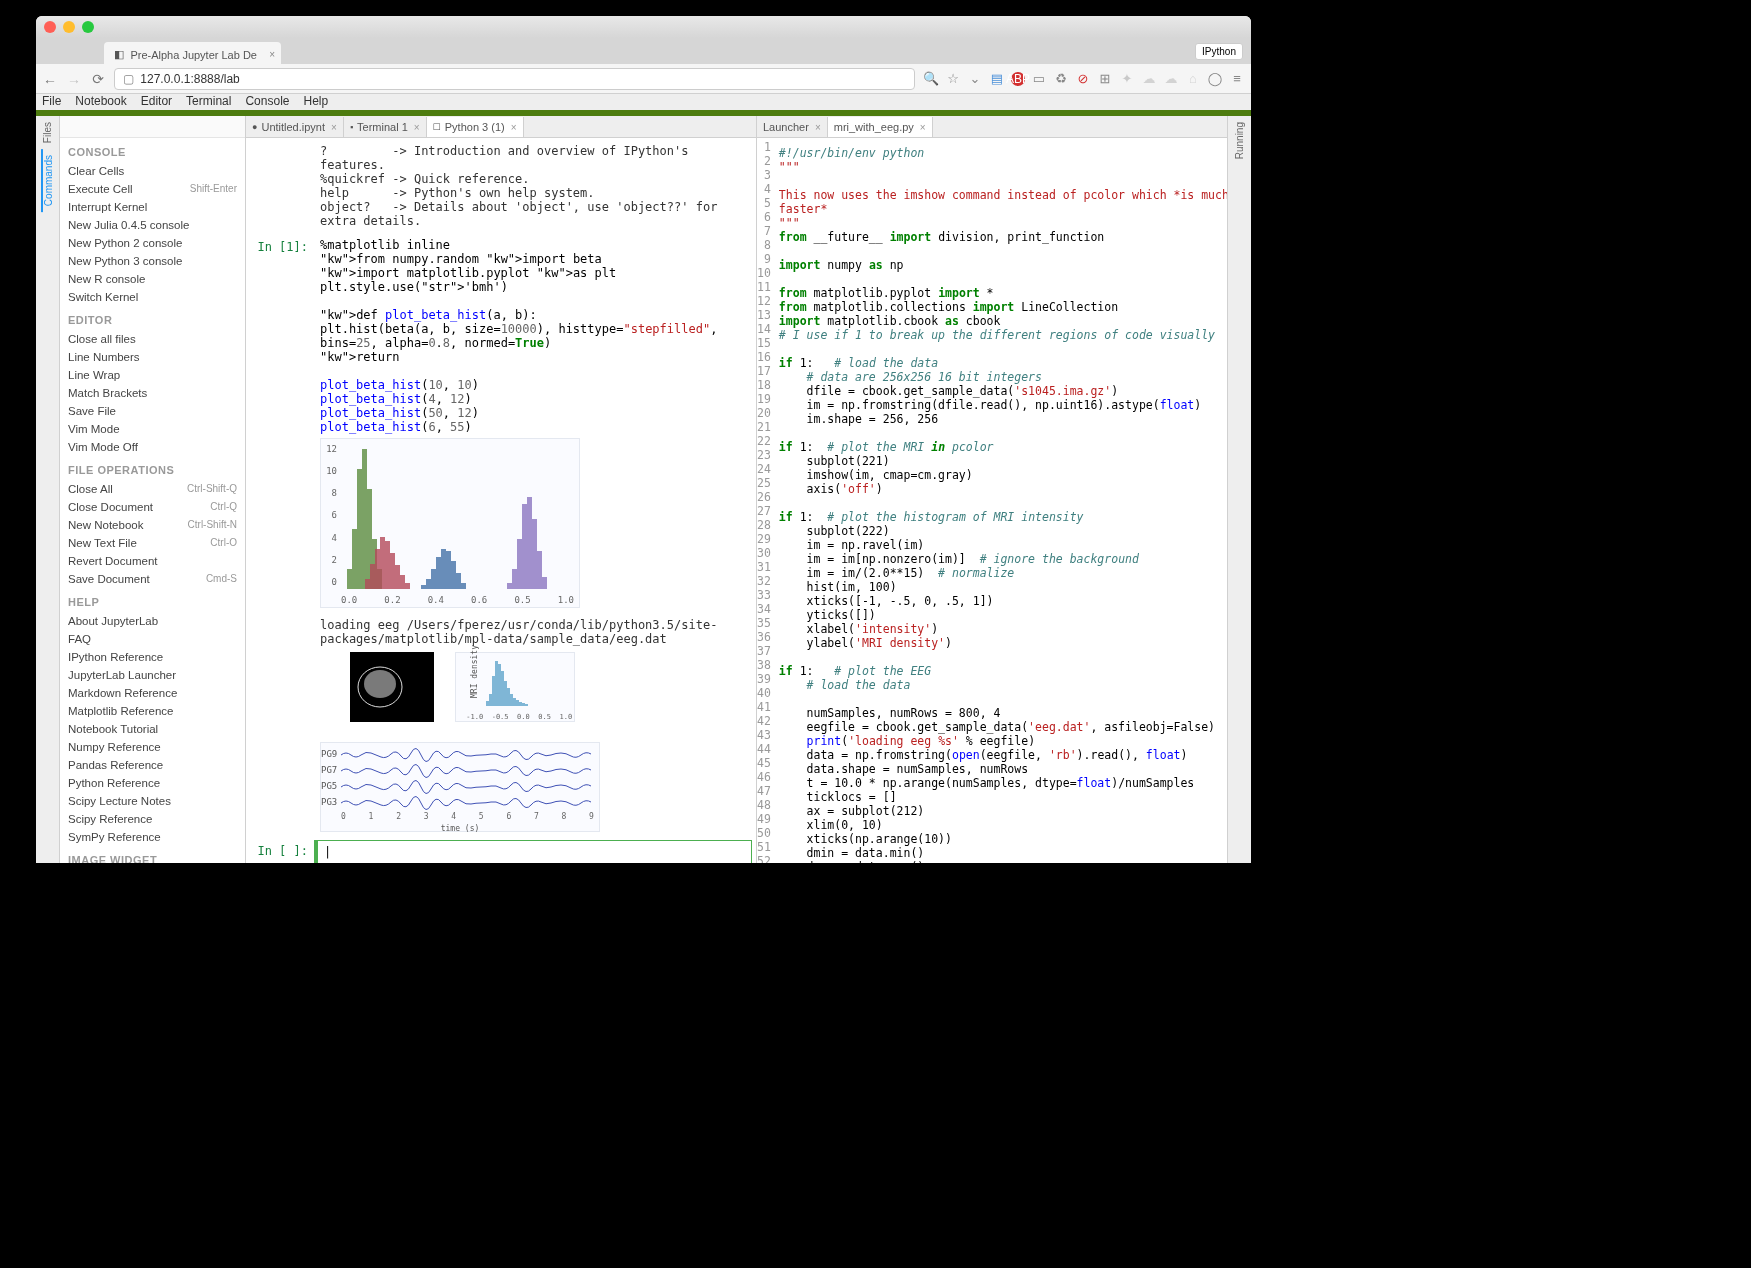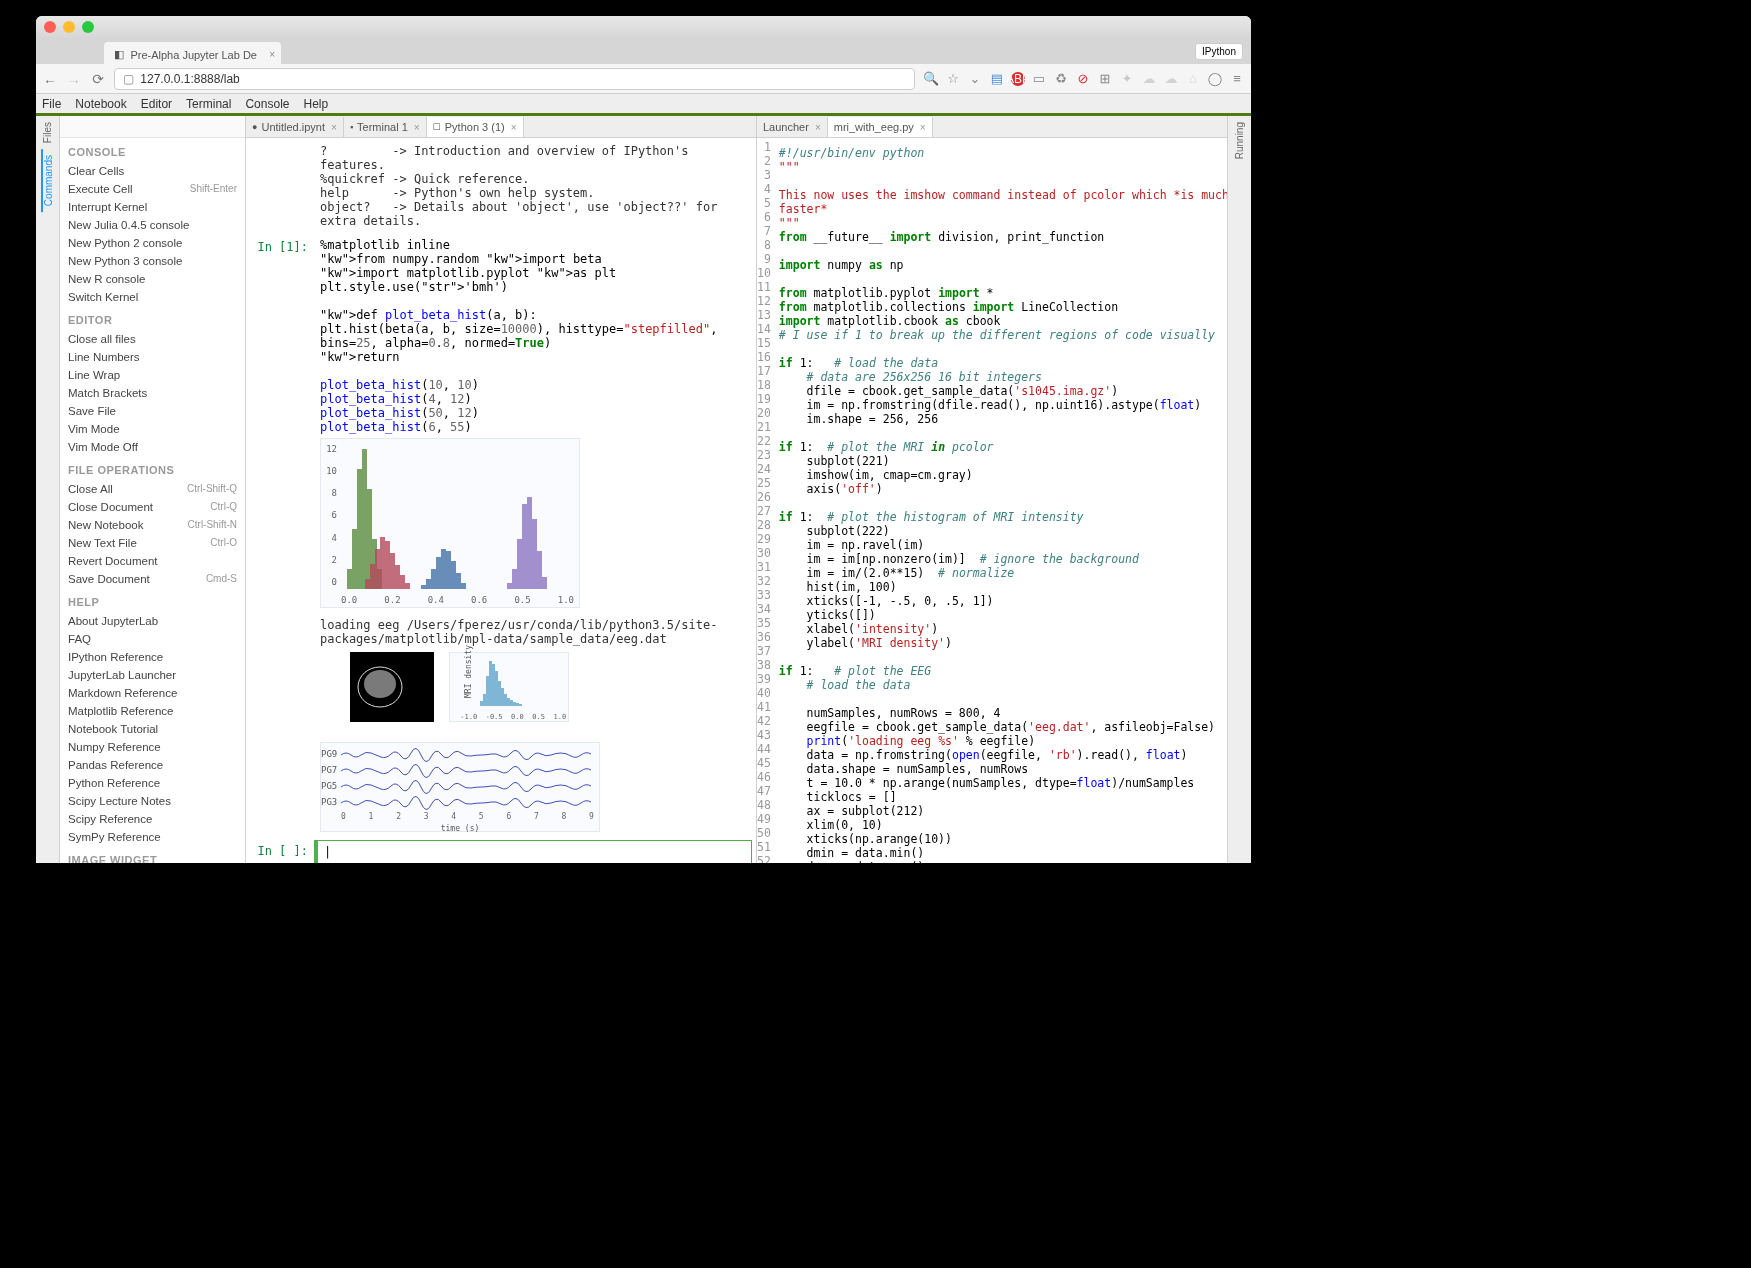--- a/index.html
+++ b/index.html
@@ -10,21 +10,21 @@
 .red{background:#ff5f56}.yel{background:#ffbd2e}.grn{background:#27c93f}
 .tabstrip { height:26px; background:#d6d6d6; display:flex; align-items:flex-end; padding-left:68px; }
 .btab { height:22px; background:#f5f5f5; border-radius:4px 4px 0 0; padding:3px 24px 0 10px; font-size:11px; color:#555; display:flex; align-items:center; gap:6px; position:relative; }
 .btab .closex{position:absolute;right:6px;font-size:10px;color:#888}
 .trailing { margin-left:auto; margin-right:8px; background:#fff; border:1px solid #ccc; border-radius:3px; font-size:10px; padding:2px 6px; align-self:center; }
 .addrbar { height:30px; background:#f5f5f5; display:flex; align-items:center; gap:8px; padding:0 6px; border-bottom:1px solid #d0d0d0; }
 .navbtn { width:16px; height:16px; color:#777; display:flex; align-items:center; justify-content:center; font-size:14px; }
 .addrbox { flex:1; height:22px; background:#fff; border:1px solid #ccc; border-radius:4px; display:flex; align-items:center; padding:0 8px; font-size:12px; color:#333; }
 .extbar { display:flex; gap:6px; align-items:center; }
 .ext { width:16px; height:16px; color:#888; display:flex; align-items:center; justify-content:center; font-size:13px; }
-.menubar { height:22px; background:#eee; border-bottom:3px solid #4d7c0f; display:flex; align-items:center; padding:0 6px; gap:14px; font-size:12px; color:#333; }
+.menubar { height:22px; background:#eee; border-bottom:6px solid #4d7c0f; display:flex; align-items:flex-start; padding:0 6px; gap:14px; font-size:12px; color:#333; }
 .menubar span { cursor:default; }
 .main { flex:1; display:flex; overflow:hidden; background:#eee; }
 .sidetabs { width:24px; background:#eee; border-right:1px solid #d0d0d0; display:flex; flex-direction:column; align-items:center; }
 .sidetab { writing-mode:vertical-rl; transform:rotate(180deg); font-size:10px; padding:6px 0; color:#666; cursor:default; }
 .sidetab.active{ color:#2196F3; border-right:2px solid #2196F3; }
 .palette { width:186px; background:#fff; border-right:1px solid #d0d0d0; overflow-y:auto; }
 .psearch { height:22px; background:#fafafa; border-bottom:1px solid #e5e5e5; }
 .phead { font-size:11px; font-weight:bold; color:#999; letter-spacing:.5px; padding:8px 8px 4px; }
 .pitem { display:flex; justify-content:space-between; padding:3px 8px; font-size:11.5px; color:#444; cursor:default; }
 .pitem .sc { color:#999; font-size:10px; }
@@ -43,21 +43,21 @@
 .cellbody { flex:1; padding:2px 6px; }
 .output-text { color:#333; white-space:pre-wrap; }
 .code .kw{color:#008000;font-weight:bold}.code .str{color:#BA2121}.code .num{color:#666}.code .fn{color:#0000FF}
 .plot { width:260px; height:170px; background:#fafbff; border:1px solid #e4e8f0; position:relative; margin-top:4px; }
 .hist { position:absolute; bottom:18px; }
 .histbar{display:inline-block;width:5px;vertical-align:bottom;}
 .xaxis{position:absolute;bottom:2px;left:20px;right:5px;display:flex;justify-content:space-between;font-size:9px;color:#666}
 .yaxis{position:absolute;top:5px;bottom:20px;left:2px;display:flex;flex-direction:column;justify-content:space-between;font-size:9px;color:#666;width:14px;text-align:right}
 .mri-out { margin-top:6px; }
 .mri-thumb{display:inline-block;width:84px;height:70px;background:#000;vertical-align:top;margin-left:30px}
-.mri-hist{display:inline-block;width:120px;height:70px;background:#fafbff;border:1px solid #e4e8f0;vertical-align:top;margin-left:8px;position:relative}
+.mri-hist{display:inline-block;width:120px;height:70px;background:#fafbff;border:1px solid #e4e8f0;vertical-align:top;margin-left:14px;position:relative}
 .eeg{width:280px;height:90px;background:#fafbff;border:1px solid #e4e8f0;margin-top:20px;position:relative}
 .eeglbl{position:absolute;left:0;font-size:9px;color:#555}
 .cell.active .cellbody{border:1px solid #4CAF50;border-left:4px solid #4CAF50}
 .editor { display:flex; }
 .gutter { width:26px; background:#fff; text-align:right; padding:2px 4px 0 0; color:#999; font-size:11.5px; line-height:14px; }
 .codearea { flex:1; padding:8px 4px; font-size:11.5px; line-height:14px; white-space:pre; }
 .c-com{color:#408080;font-style:italic}.c-str{color:#BA2121}.c-kw{color:#008000;font-weight:bold}.c-fn{color:#0000FF}
 .siderun { width:24px; background:#eee; border-left:1px solid #d0d0d0; }
 .siderun .lbl{ writing-mode:vertical-rl; transform:rotate(180deg); font-size:10px; color:#666; padding:6px 0; margin:0 auto;}
 .skull{width:60px;height:50px;margin:10px auto 0;}

